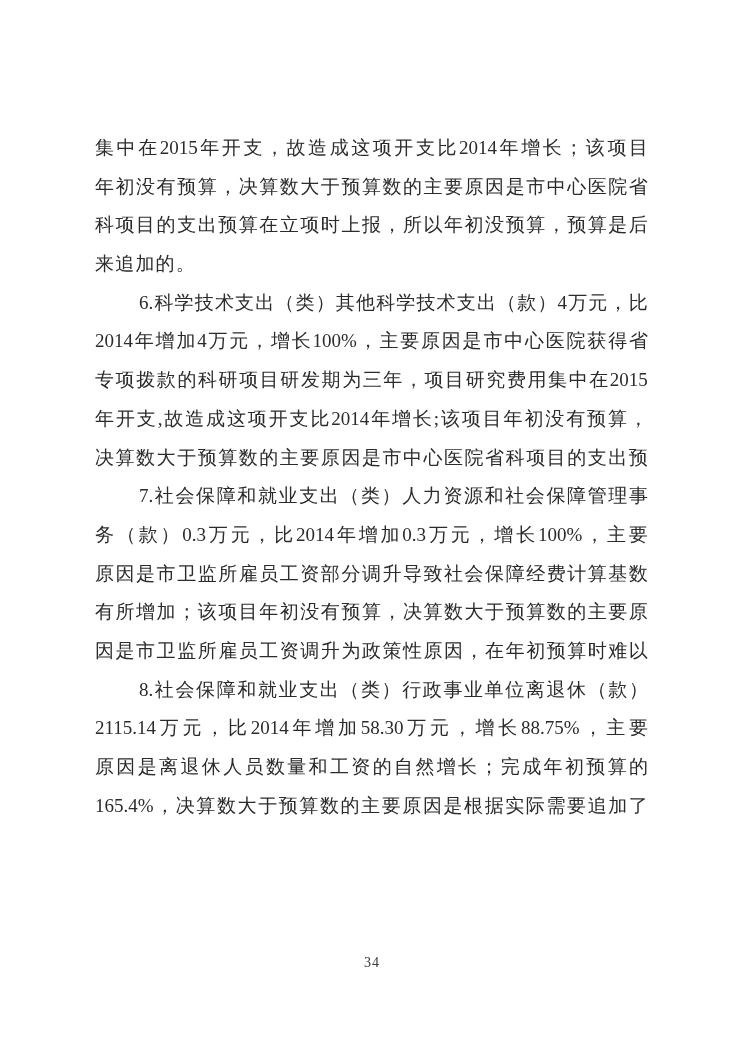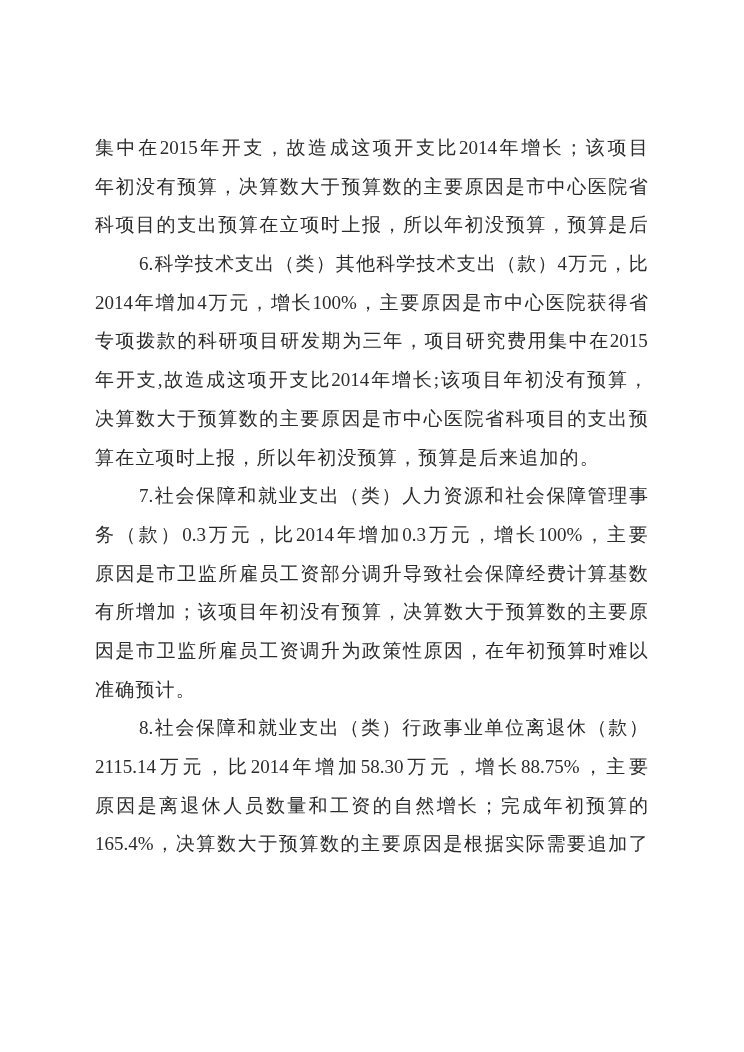--- a/index.html
+++ b/index.html
@@ -153,20 +153,21 @@
           <span>初</span>
           <span>没</span>
           <span>预</span>
           <span>算</span>
           <span>，</span>
           <span>预</span>
           <span>算</span>
           <span>是</span>
           <span>后</span>
         </div>
+        <div class="line nj">来追加的。</div>
       </div>
       <div class="para">
         <div class="line j indent">
           <span>6.</span>
           <span>科</span>
           <span>学</span>
           <span>技</span>
           <span>术</span>
           <span>支</span>
           <span>出</span>
@@ -296,21 +297,20 @@
           <span>院</span>
           <span>省</span>
           <span>科</span>
           <span>项</span>
           <span>目</span>
           <span>的</span>
           <span>支</span>
           <span>出</span>
           <span>预</span>
         </div>
-        <div class="line nj">算在立项时上报，所以年初没预算，预算是后来追加的。</div>
       </div>
       <div class="para">
         <div class="line j indent">
           <span>7.</span>
           <span>社</span>
           <span>会</span>
           <span>保</span>
           <span>障</span>
           <span>和</span>
           <span>就</span>
@@ -438,21 +438,20 @@
           <span>，</span>
           <span>在</span>
           <span>年</span>
           <span>初</span>
           <span>预</span>
           <span>算</span>
           <span>时</span>
           <span>难</span>
           <span>以</span>
         </div>
-        <div class="line nj">准确预计。</div>
       </div>
       <div class="para">
         <div class="line j indent">
           <span>8.</span>
           <span>社</span>
           <span>会</span>
           <span>保</span>
           <span>障</span>
           <span>和</span>
           <span>就</span>
@@ -546,13 +545,14 @@
           <span>实</span>
           <span>际</span>
           <span>需</span>
           <span>要</span>
           <span>追</span>
           <span>加</span>
           <span>了</span>
         </div>
       </div>
     </div>
+  <div class="page-number">34</div>
 </div>
 
 </body></html>

